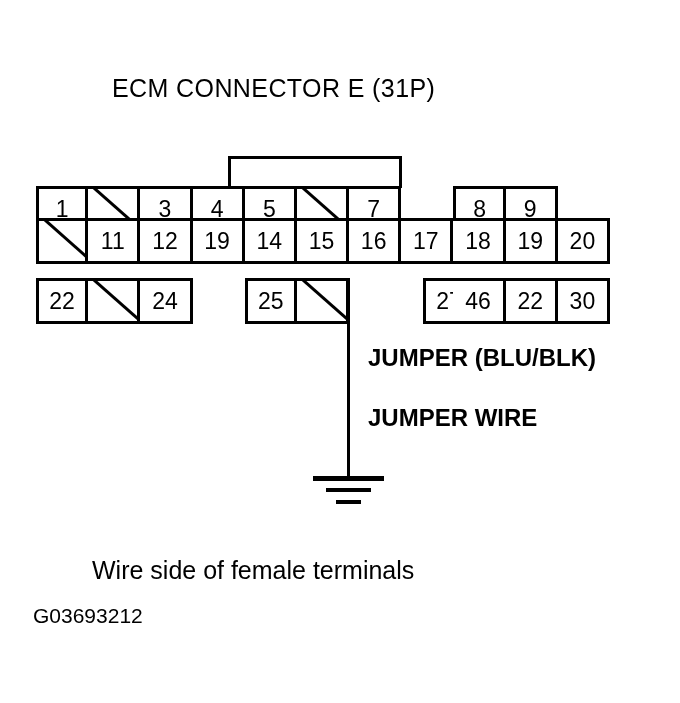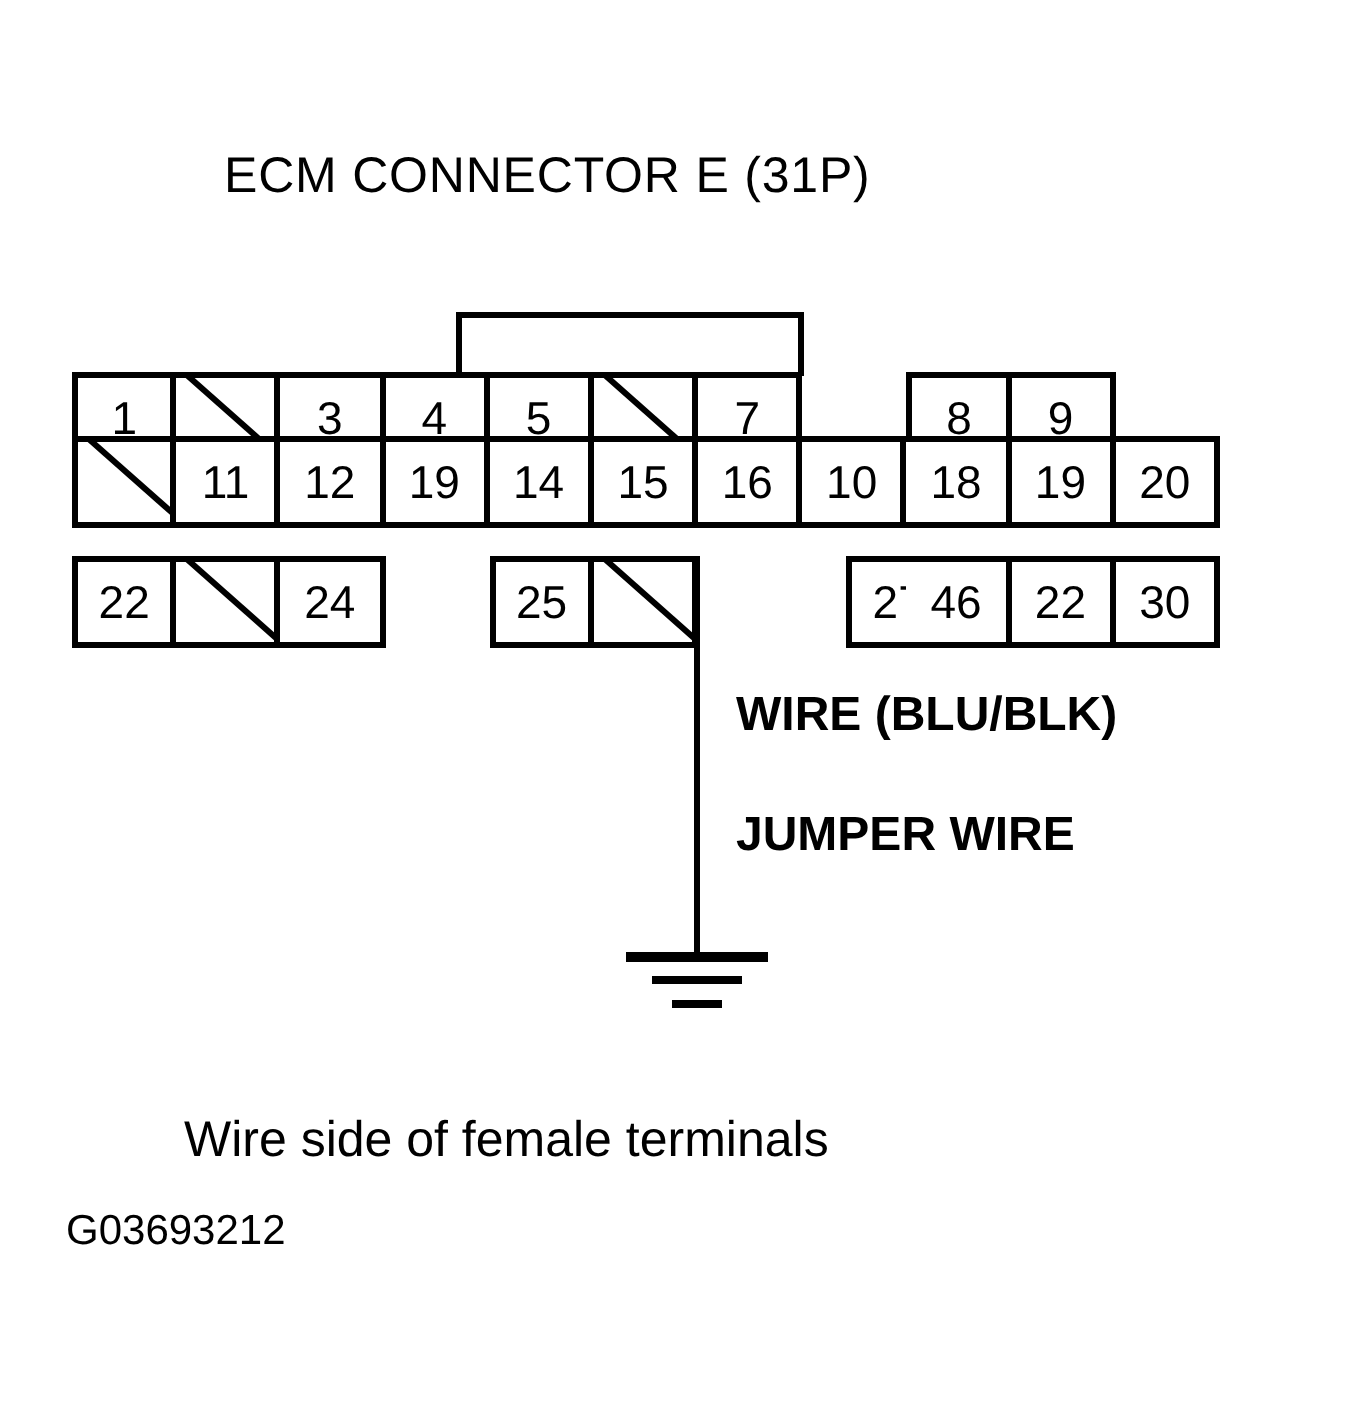--- a/index.html
+++ b/index.html
@@ -168,21 +168,21 @@
     </div>
 
     <div class="row row-2">
       <div class="cell slash" style="left:0px"></div>
       <div class="cell joined-left" style="left:52.18px">11</div>
       <div class="cell joined-left" style="left:104.36px">12</div>
       <div class="cell joined-left" style="left:156.55px">19</div>
       <div class="cell joined-left" style="left:208.73px">14</div>
       <div class="cell joined-left" style="left:260.91px">15</div>
       <div class="cell joined-left" style="left:313.09px">16</div>
-      <div class="cell joined-left" style="left:365.27px">10</div>
+      <div class="cell joined-left" style="left:365.27px">17</div>
       <div class="cell joined-left" style="left:417.45px">18</div>
       <div class="cell joined-left" style="left:469.64px">19</div>
       <div class="cell joined-left" style="left:521.82px">20</div>
     </div>
 
     <div class="row row-3">
       <div class="cell" style="left:0px">22</div>
       <div class="cell slash joined-left" style="left:52.18px"></div>
       <div class="cell joined-left" style="left:104.36px">24</div>
       <div class="cell empty-gap" style="left:156.55px"></div>
@@ -197,21 +197,21 @@
     </div>
 
   </div>
 
   <div class="wire"></div>
 
   <div class="gnd gnd-1"></div>
   <div class="gnd gnd-2"></div>
   <div class="gnd gnd-3"></div>
 
-  <div class="label-right label-epsld">WIRE (BLU/BLK)</div>
+  <div class="label-right label-epsld">JUMPER (BLU/BLK)</div>
 
   <div class="label-right label-jumper">JUMPER WIRE</div>
 
   <div class="caption">Wire side of female terminals</div>
 
   <div class="figid">G03693212</div>
 
 </div>
 
 </body></html>

